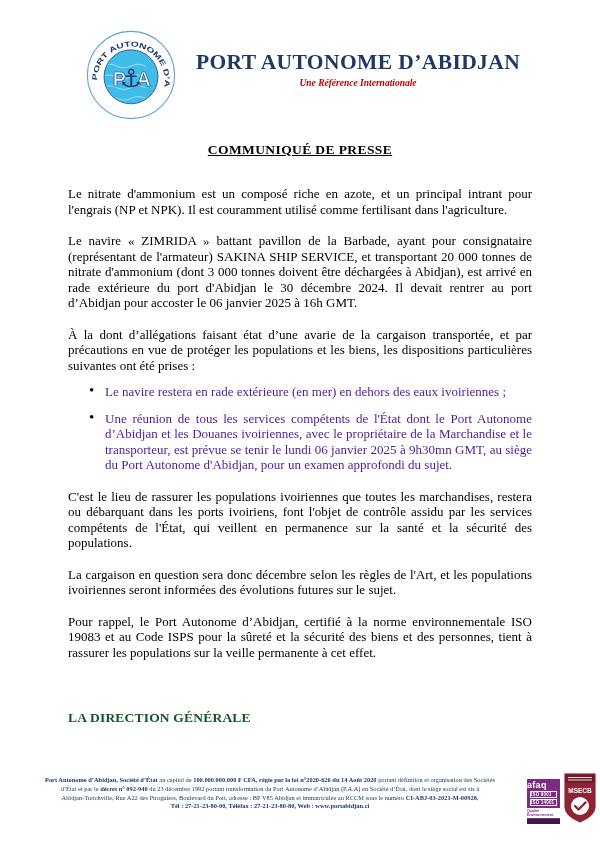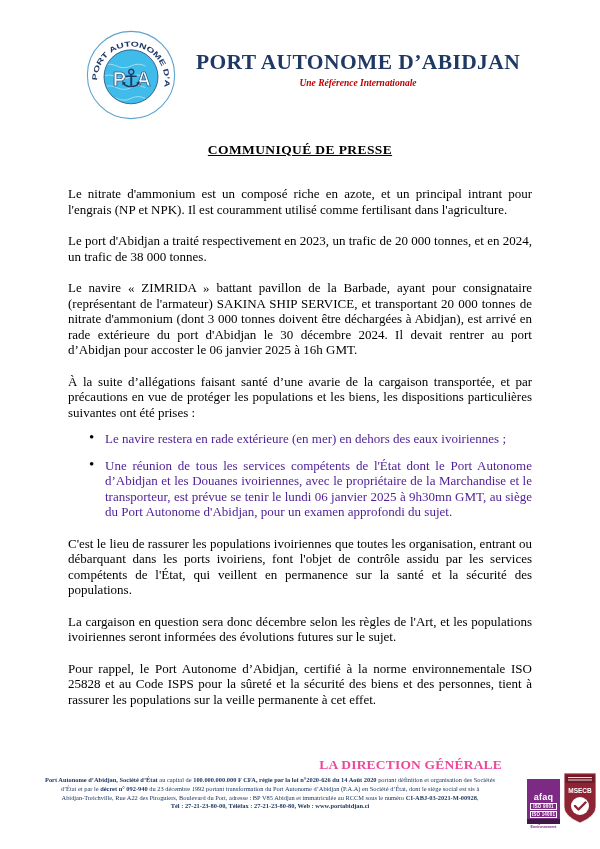--- a/index.html
+++ b/index.html
@@ -29,35 +29,35 @@
   }
   .bullets{list-style:none;margin:0 0 11px 0;padding:0;}
   .bullets li{
     position:relative;padding-left:37px;margin:0 0 11px 0;
     font-size:13px;line-height:15.5px;text-align:justify;color:#4c1d95;
   }
   .bullets li::before{
     content:"\2022";position:absolute;left:21px;top:-1px;font-size:15px;color:#000;
   }
   .signature{
-    margin:50px 30px 0 0;text-align:right;font-size:13.5px;font-weight:bold;
-    letter-spacing:0.2px;color:#ec4899;
+    margin:50px 30px 0 0;font-size:13.5px;font-weight:bold;
+    letter-spacing:0.2px;color:#14532d;
   }
   
   .footer-text{
     position:absolute;left:18px;top:776px;width:504px;text-align:center;
     font-size:6.4px;line-height:8.8px;color:#1F3864;font-family:"Liberation Serif",serif;
   }
   .footer-text .b{font-weight:bold;}
   .badges{position:absolute;left:527px;top:772px;width:70px;height:56px;}
   
   .afaq{
     position:absolute;left:0;top:7px;width:33px;height:45px;background:#7D2A85;
-    font-family:"Liberation Sans",sans-serif;text-align:center;box-sizing:border-box;
-    padding-top:13px;
+    font-family:"Liberation Sans",sans-serif;text-align:left;box-sizing:border-box;
+    padding-top:1px;
   }
   .afaq-name{color:#fff;font-weight:bold;font-size:9px;line-height:10px;letter-spacing:0.3px;}
   .afaq-iso{
     color:#fff;font-weight:bold;font-size:4.5px;line-height:5.5px;border:0.5px solid #fff;
     margin:0.5px 3px 0 3px;letter-spacing:0.2px;
   }
   .afaq-white{background:#fff;margin-top:1.5px;padding:1px 0;}
   .afaq-white div{color:#7D2A85;font-size:3.6px;line-height:4px;font-weight:bold;}
   .afaq-bar{position:absolute;bottom:0;left:0;width:100%;height:5px;background:#3b1b44;}
   
@@ -95,32 +95,31 @@
 
   <div class="org-block">
     <h1 class="org-name">PORT AUTONOME D’ABIDJAN</h1>
     <div class="org-tagline">Une Référence Internationale</div>
   </div>
 
   <div class="main">
     <h2 class="doc-title">COMMUNIQUÉ DE PRESSE</h2>
 
     <p class="para">Le nitrate d'ammonium est un composé riche en azote, et un principal intrant pour l'engrais (NP et NPK). Il est couramment utilisé comme fertilisant dans l'agriculture.</p>
-    <p class="para">Le port d'Abidjan a traité respectivement en 2023, un trafic de 20 000 tonnes, et en 2024, un trafic de 38 000 tonnes.</p>
     <p class="para">Le navire « ZIMRIDA » battant pavillon de la Barbade, ayant pour consignataire (représentant de l'armateur) SAKINA SHIP SERVICE, et transportant 20 000 tonnes de nitrate d'ammonium (dont 3 000 tonnes doivent être déchargées à Abidjan), est arrivé en rade extérieure du port d'Abidjan le 30 décembre 2024. Il devait rentrer au port d’Abidjan pour accoster le 06 janvier 2025 à 16h GMT.</p>
-    <p class="para">À la suite d’allégations faisant santé d’une avarie de la cargaison transportée, et par précautions en vue de protéger les populations et les biens, les dispositions particulières suivantes ont été prises :</p>
+    <p class="para">À la dont d’allégations faisant état d’une avarie de la cargaison transportée, et par précautions en vue de protéger les populations et les biens, les dispositions particulières suivantes ont été prises :</p>
 
     <ul class="bullets">
       <li>Le navire restera en rade extérieure (en mer) en dehors des eaux ivoiriennes ;</li>
       <li>Une réunion de tous les services compétents de l'État dont le Port Autonome d’Abidjan et les Douanes ivoiriennes, avec le propriétaire de la Marchandise et le transporteur, est prévue se tenir le lundi 06 janvier 2025 à 9h30mn GMT, au siège du Port Autonome d'Abidjan, pour un examen approfondi du sujet.</li>
     </ul>
 
-    <p class="para">C'est le lieu de rassurer les populations ivoiriennes que toutes les organisation, entrant ou débarquant dans les ports ivoiriens, font l'objet de contrôle assidu par les services compétents de l'État, qui veillent en permanence sur la santé et la sécurité des populations.</p>
+    <p class="para">C'est le lieu de rassurer les populations ivoiriennes que toutes les marchandises, restera ou débarquant dans les ports ivoiriens, font l'objet de contrôle assidu par les services compétents de l'État, qui veillent en permanence sur la santé et la sécurité des populations.</p>
     <p class="para">La cargaison en question sera donc décembre selon les règles de l'Art, et les populations ivoiriennes seront informées des évolutions futures sur le sujet.</p>
-    <p class="para">Pour rappel, le Port Autonome d’Abidjan, certifié à la norme environnementale ISO 25828 et au Code ISPS pour la sûreté et la sécurité des biens et des personnes, tient à rassurer les populations sur la veille permanente à cet effet.</p>
+    <p class="para">Pour rappel, le Port Autonome d’Abidjan, certifié à la norme environnementale ISO 19083 et au Code ISPS pour la sûreté et la sécurité des biens et des personnes, tient à rassurer les populations sur la veille permanente à cet effet.</p>
 
     <div class="signature">LA DIRECTION GÉNÉRALE</div>
   </div>
 
   <div class="footer-text">
     <div><span class="b">Port Autonome d’Abidjan, Société d’État</span><span> au capital de </span><span class="b">100.000.000.000 F CFA, régie par la loi n°2020-626 du 14 Août 2020</span><span> portant définition et organisation des Sociétés</span></div>
     <div><span>d’État et par le </span><span class="b">décret n° 092-940</span><span> du 23 décembre 1992 portant transformation du Port Autonome d’Abidjan (P.A.A) en Société d’État, dont le siège social est sis à</span></div>
     <div><span>Abidjan-Treichville, Rue A22 des Piroguiers, Boulevard du Port, adresse : BP V85 Abidjan et immatriculée au RCCM sous le numéro </span><span class="b">CI-ABJ-03-2021-M-00928</span><span>,</span></div>
     <div><span class="b">Tél : 27-21-23-80-00, Téléfax : 27-21-23-80-80, Web : www.portabidjan.ci</span></div>
   </div>

